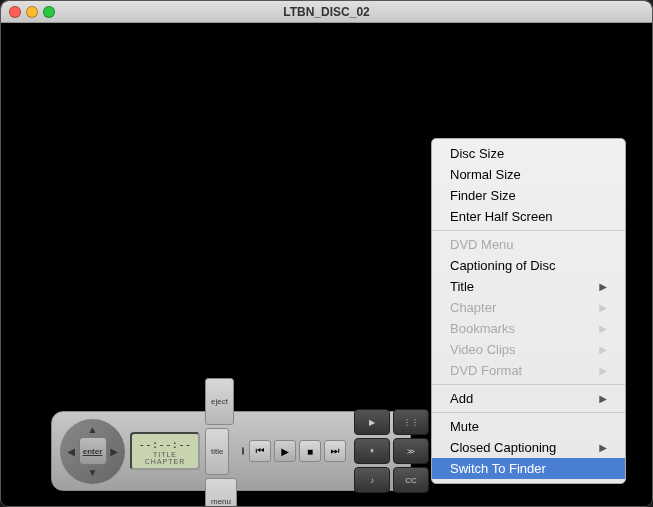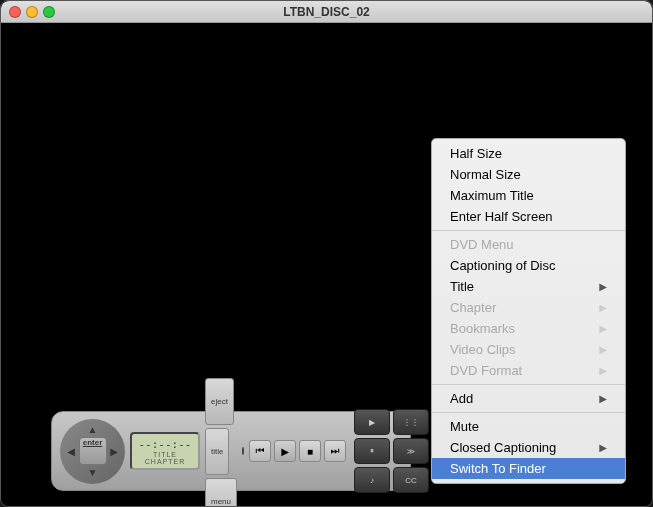--- a/index.html
+++ b/index.html
@@ -117,21 +117,21 @@
       align-items: center;
       justify-content: center;
     }
     .dpad-center {
       width: 28px;
       height: 28px;
       border-radius: 4px;
       background: linear-gradient(to bottom, #bbb, #999);
       border: 1px solid #777;
       display: flex;
-      align-items: flex-start;
+      align-items: center;
       justify-content: center;
       font-size: 8px;
       color: #333;
       font-weight: bold;
       z-index: 2;
       position: absolute;
       text-decoration: underline;
     }
     .dpad-arrow {
       position: absolute;
@@ -364,27 +364,27 @@
         <div class="right-row">
           <div class="icon-btn">♪</div>
           <div class="icon-btn">CC</div>
         </div>
       </div>
 
     </div>
 
     <div class="context-menu" id="ctx-menu">
     <div class="menu-item">
-          <span>Half Size</span>
+          <span>Disc Size</span>
         </div>
         <div class="menu-item">
           <span>Normal Size</span>
         </div>
         <div class="menu-item">
-          <span>Maximum Title</span>
+          <span>Finder Size</span>
         </div>
         <div class="menu-item">
           <span>Enter Half Screen</span>
         </div>
         <div class="menu-separator"></div>
         <div class="menu-item disabled">
           <span>DVD Menu</span>
         </div>
         <div class="menu-item">
           <span>Captioning of Disc</span>

